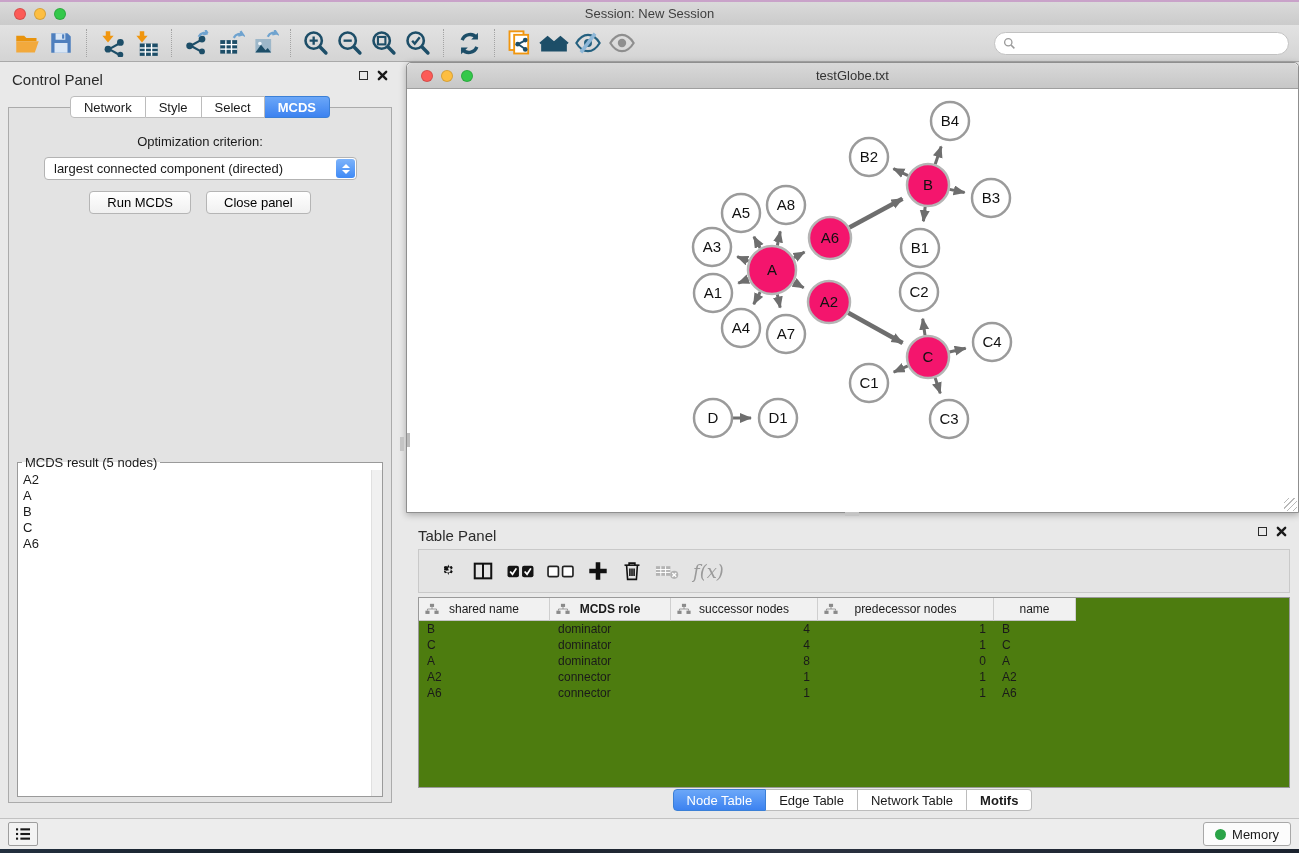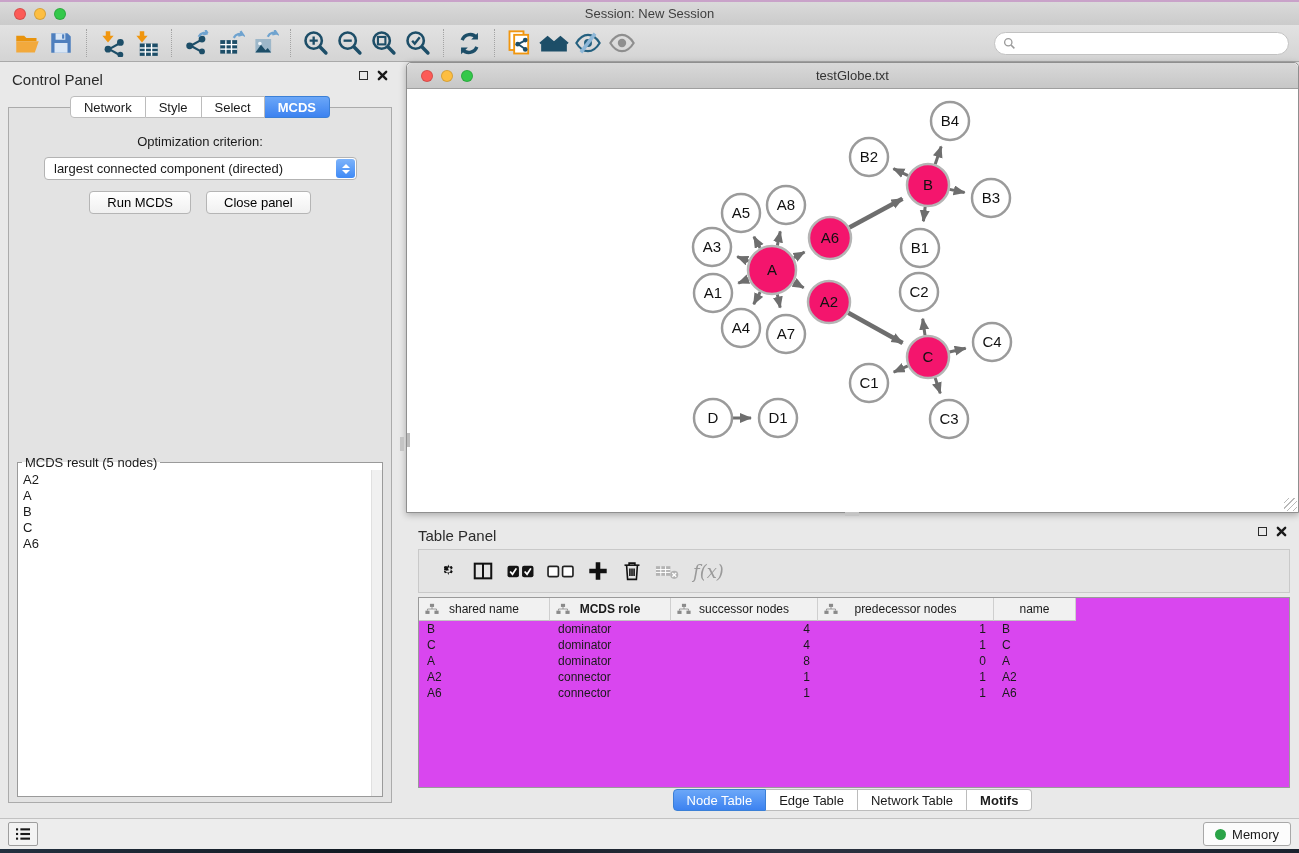--- a/index.html
+++ b/index.html
@@ -64,21 +64,21 @@
   #nw-resize-grip { position:absolute; right:1px; bottom:1px; width:13px; height:13px;
     background:repeating-linear-gradient(135deg, transparent 0 3px, #b9b9b9 3px 4px); }
   #split-v-tick { position:absolute; left:400px; top:437px; width:4px; height:14px; background:#c4c4c4; }
   #split-h-tick { position:absolute; left:845px; top:512px; width:14px; height:4px; background:#c4c4c4; }
 
   
   #table-panel { position:absolute; left:406px; top:518px; right:0; bottom:35px; }
   .tp-toolbar { position:absolute; top:31px; left:12px; right:9px; height:44px; background:#e4e4e4;
     border:1px solid #c9c9c9; display:flex; align-items:center; gap:13px; padding:0 18px; }
   .fx { font-family:"DejaVu Serif", serif; font-style:italic; font-size:18px; color:#9a9a9a; }
-  .tp-table { position:absolute; top:79px; left:12px; right:9px; height:191px; background:#d946ef;
+  .tp-table { position:absolute; top:79px; left:12px; right:9px; height:191px; background:#4d7c0f;
     border:1px solid #9a9a9a; overflow:hidden; }
   #tbl-head { display:flex; height:23px; }
   .th { position:relative; background:#f1f1f1; border-right:1px solid #cfcfcf; border-bottom:1px solid #c3c3c3;
     display:flex; align-items:center; justify-content:center; font-size:12px; flex:none; }
   .th .hicon { position:absolute; left:6px; top:50%; transform:translateY(-50%); }
   .tr { display:flex; height:16px; align-items:center; }
   .td { flex:none; font-size:12px; display:flex; align-items:center; padding:0 8px; }
   .tp-tabs { position:absolute; top:271px; left:0; right:0; display:flex; justify-content:center; }
 
   

